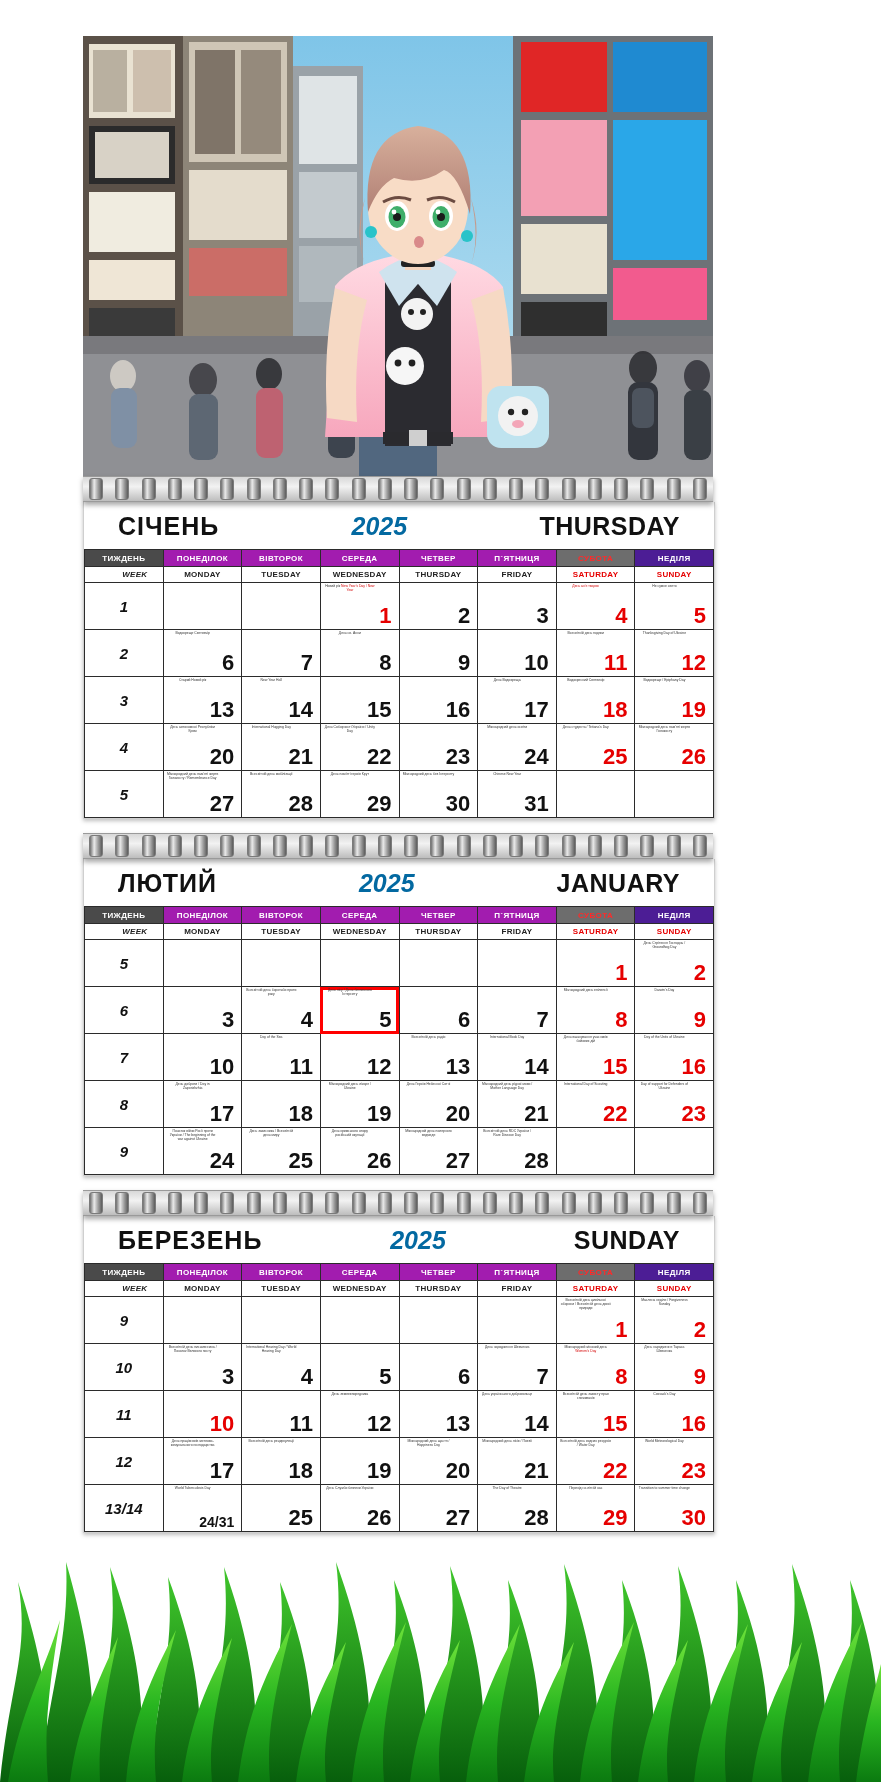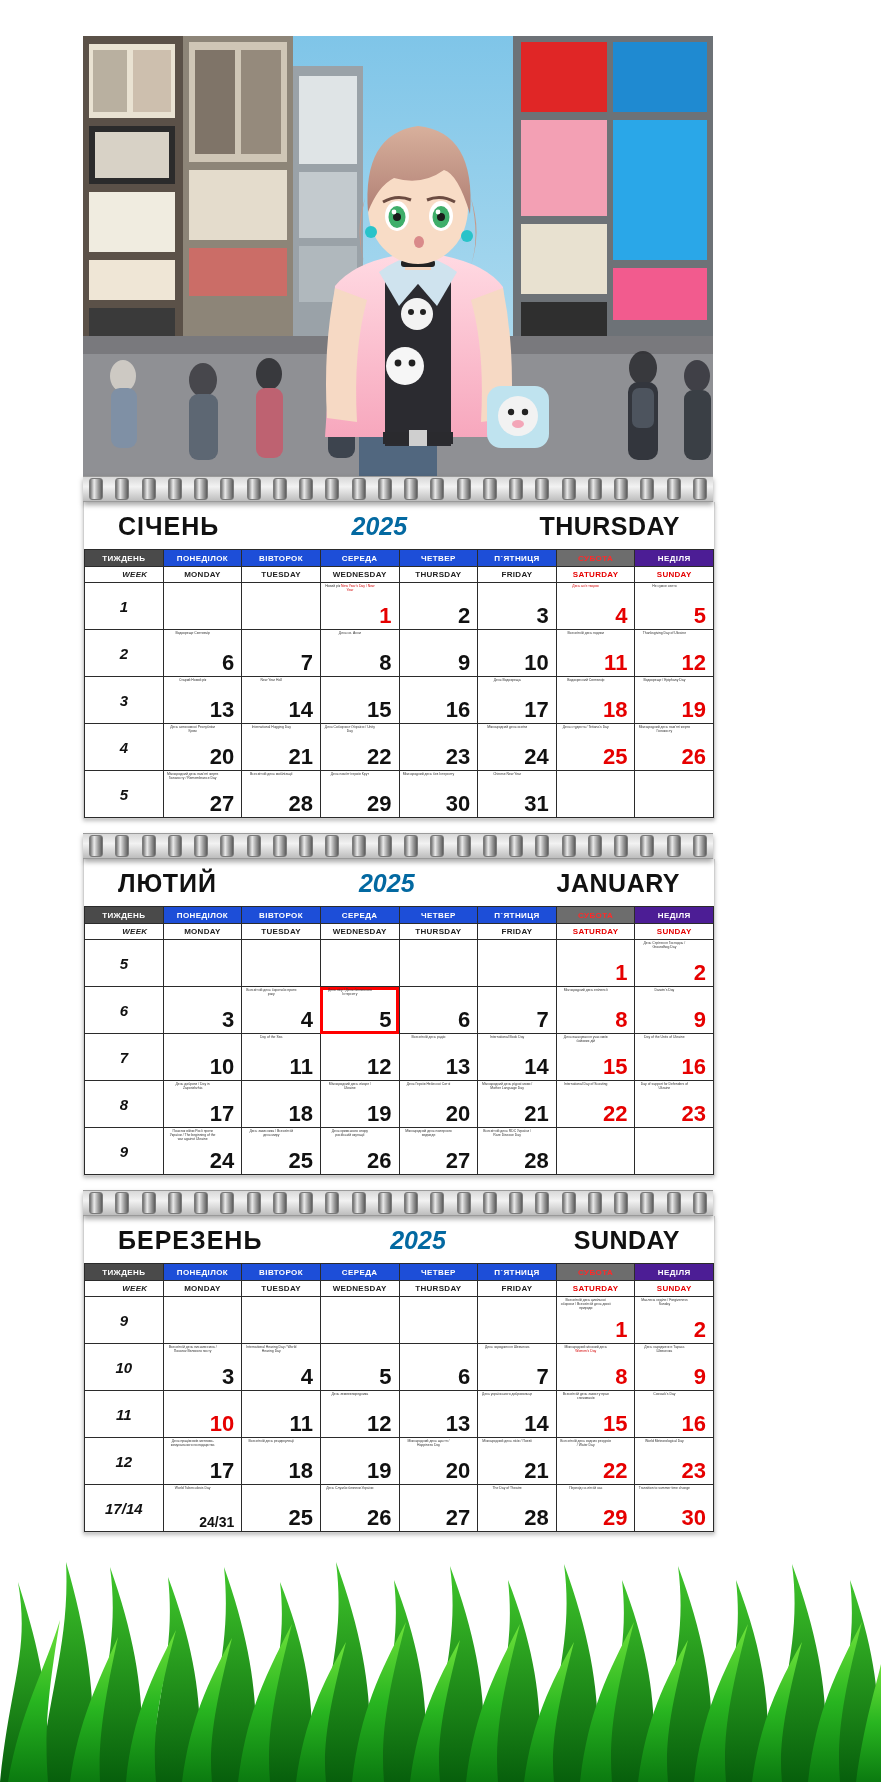--- a/index.html
+++ b/index.html
@@ -57,21 +57,21 @@
   }
   .m-ua{font-size:25px;font-weight:bold;letter-spacing:1px;color:#111;}
   .m-year{font-size:25px;font-weight:bold;font-style:italic;color:#0369a1;}
   .m-en{font-size:25px;font-weight:bold;color:#111;letter-spacing:.5px;}
 
   table.grid{border-collapse:collapse;width:630px;table-layout:fixed;border-radius:27px;}
   table.grid td,table.grid th{border:1px solid #2b2b2b;}
 
   
   .hrow1 th{
-    background:#1d4ed8;color:#ffffff;font-size:8px;font-weight:bold;
+    background:#a21caf;color:#ffffff;font-size:8px;font-weight:bold;
     letter-spacing:.4px;height:14px;text-transform:uppercase;
   }
   .hrow1 th.wk{background:#4a4a4a;}
   .hrow1 th.sat{color:#ff2a2a;background:#6d6d6d;}
   .hrow1 th.sun{background:#4c1d95;color:#ffffff;}
   .hrow2 th{
     background:#ffffff;color:#222;font-size:8px;font-weight:bold;
     height:13px;letter-spacing:.3px;
   }
   .hrow2 th.wk{font-style:italic;padding-left:23px;}
@@ -825,21 +825,21 @@
               <td class="day">
                 <div class="hol"><span>Всесвітній день водних ресурсів / Water Day</span></div>
                 <div class="dnum red">22</div>
               </td>
               <td class="day">
                 <div class="hol"><span>World Meteorological Day</span></div>
                 <div class="dnum red">23</div>
               </td>
             </tr>
             <tr>
-              <td class="wkcell">17/14</td>
+              <td class="wkcell">13/14</td>
               <td class="day">
                 <div class="hol"><span>World Tuberculosis Day</span></div>
                 <div class="dnum small">24/31</div>
               </td>
               <td class="day">
                 <div class="dnum">25</div>
               </td>
               <td class="day">
                 <div class="hol"><span>День Служби безпеки України</span></div>
                 <div class="dnum">26</div>

